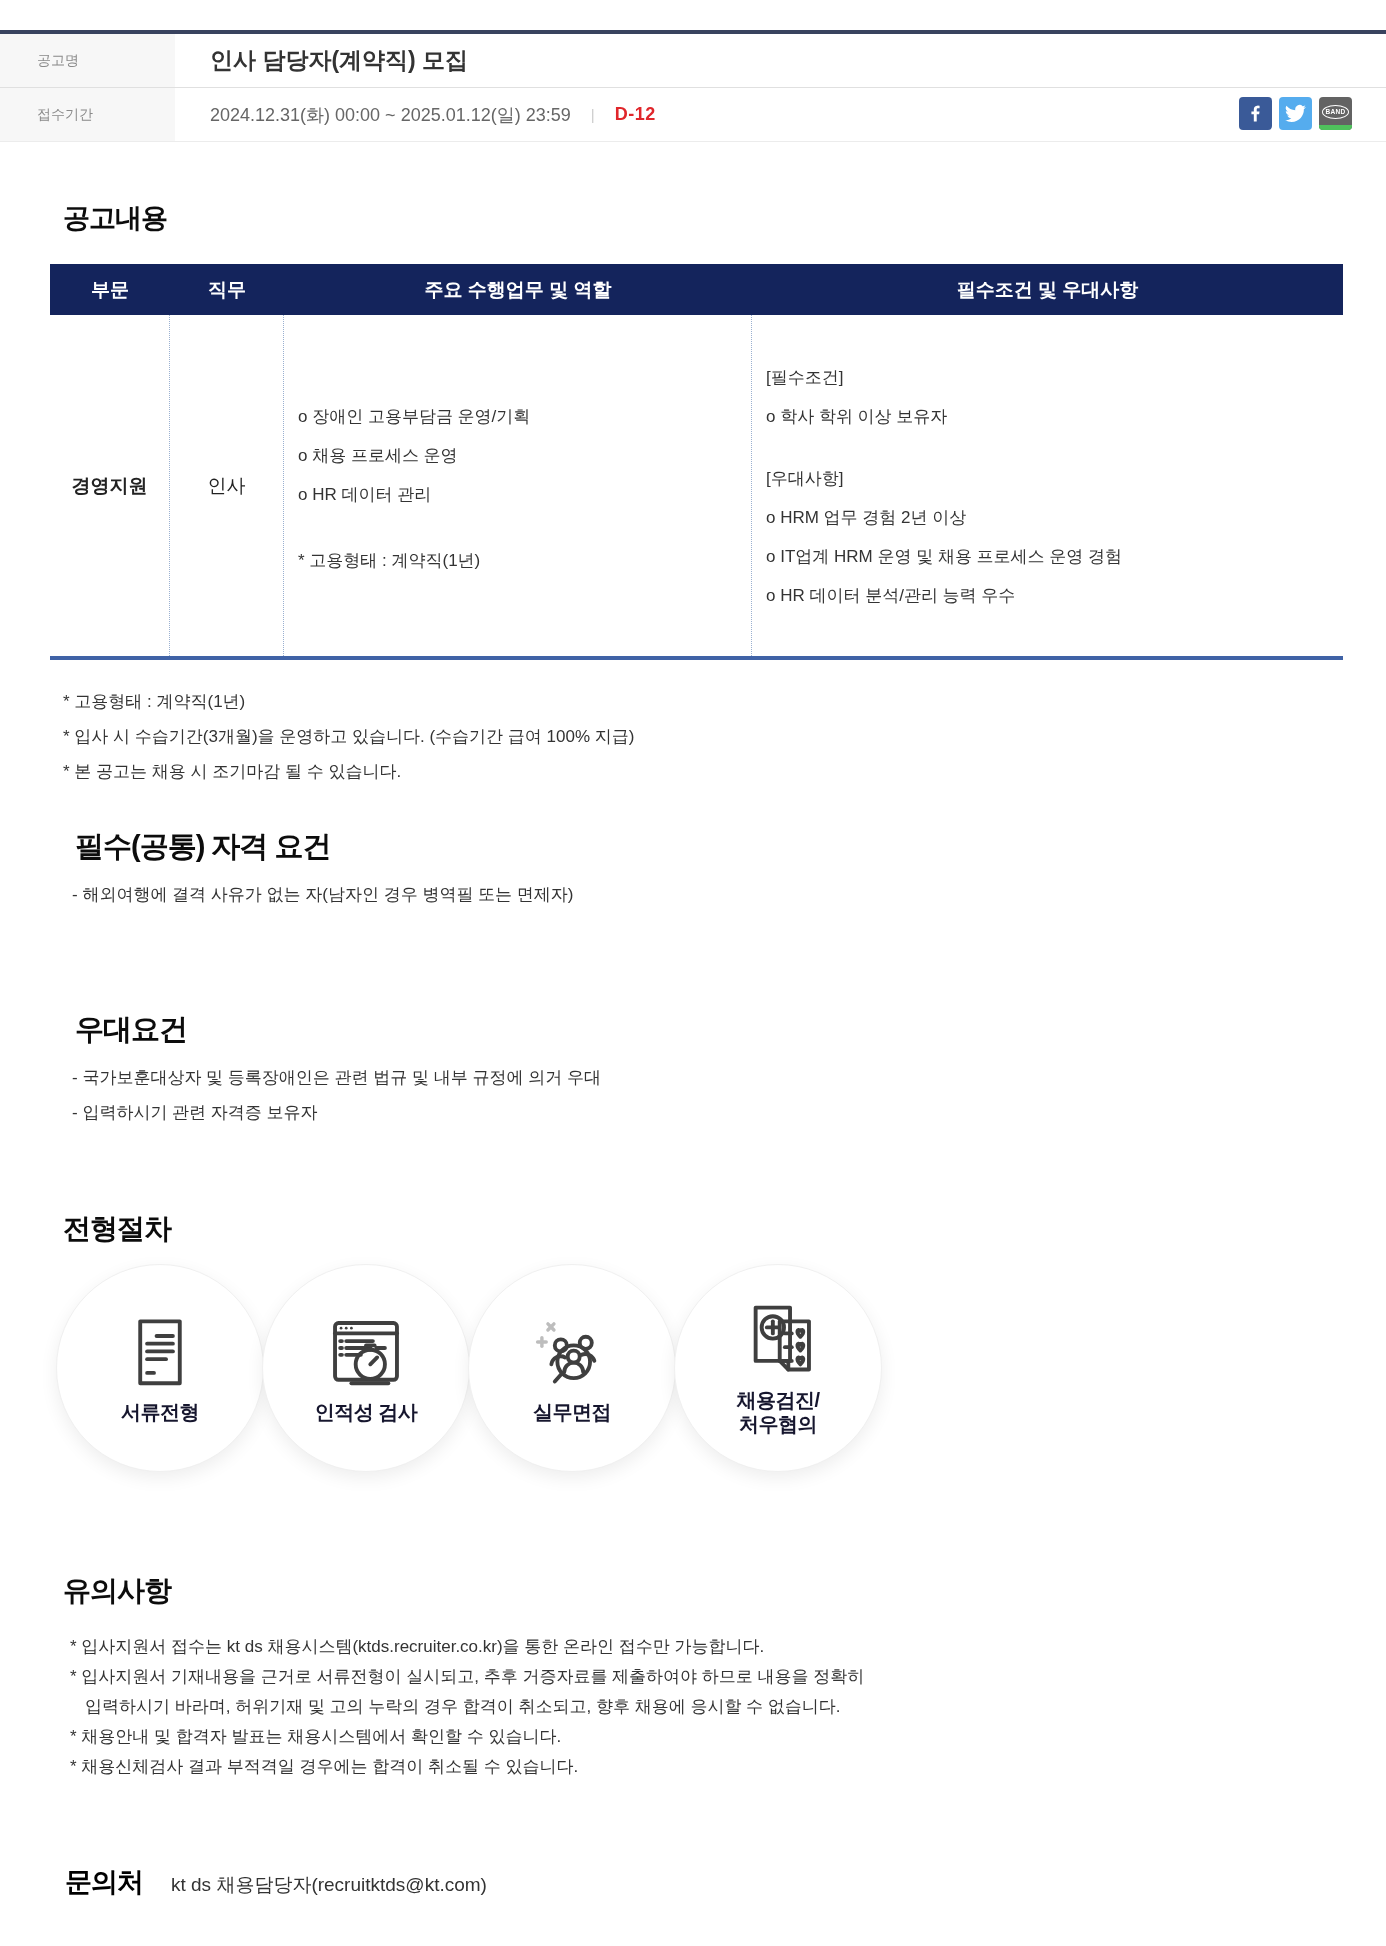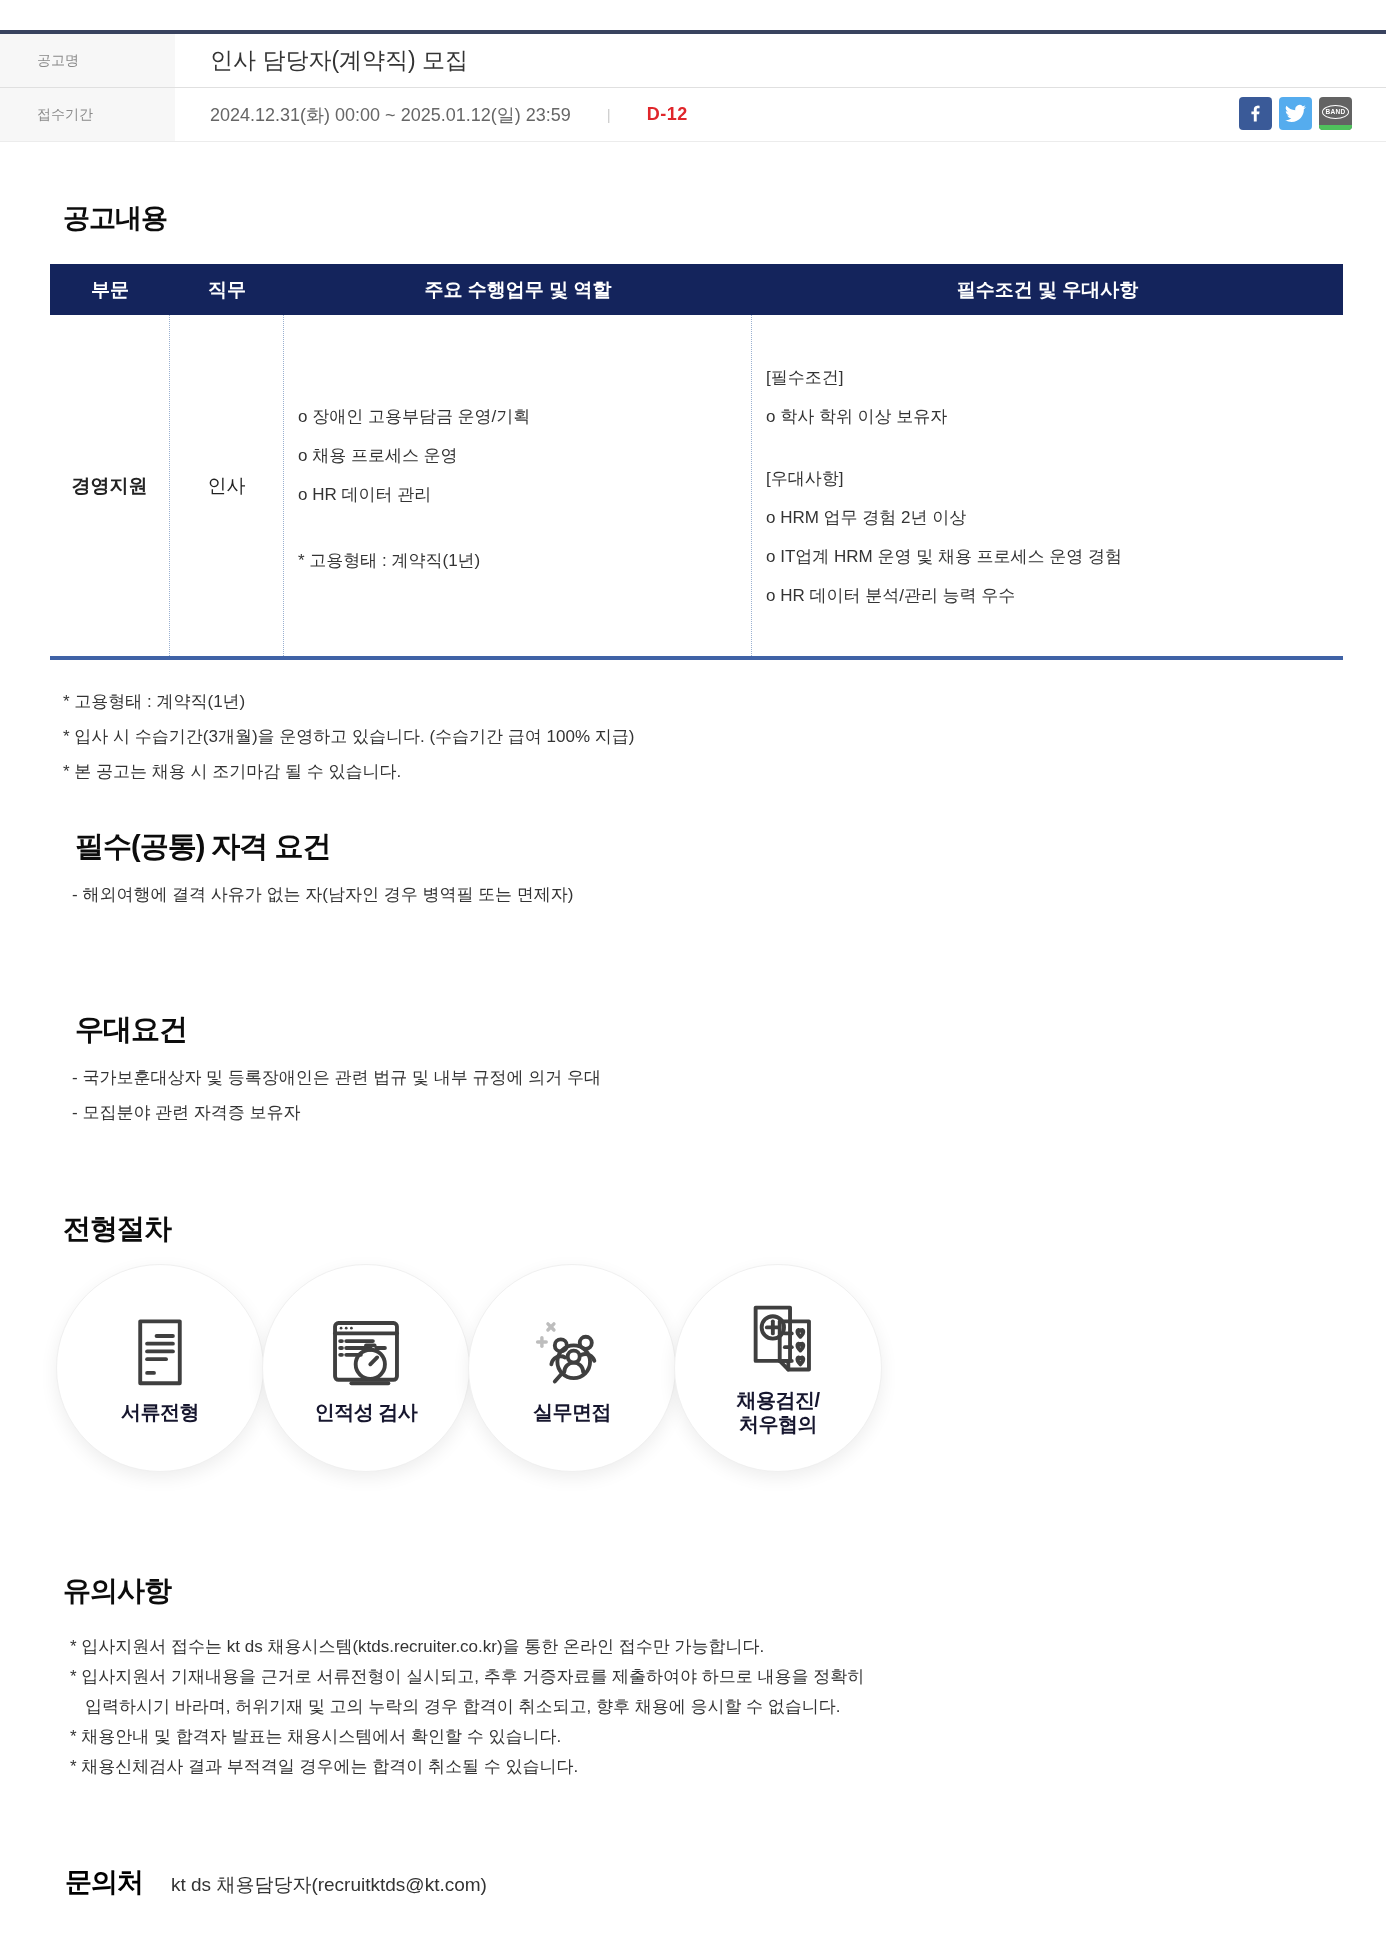--- a/index.html
+++ b/index.html
@@ -4,22 +4,22 @@
 <style>
   html,body{margin:0;padding:0;background:#fff;}
   .page{width:1386px;height:1946px;background:#fff;position:relative;overflow:hidden;
         font-family:"Liberation Sans","DejaVu Sans",sans-serif;color:#333;}
   
   .top-rule{margin-top:30px;height:4px;background:#39435f;}
   .hdr-row{display:flex;align-items:stretch;height:53px;position:relative;}
   .hdr-label{width:175px;background:#f7f7f7;color:#8a8a8a;font-size:14px;
              display:flex;align-items:center;padding-left:37px;box-sizing:border-box;flex:none;}
   .hdr-value{display:flex;align-items:center;padding-left:35px;}
-  .hdr-title{font-size:23px;color:#333;}
-  .hdr-period{font-size:18px;color:#666;gap:32px;}
+  .hdr-title{font-size:23px;color:#333;font-weight:bold;}
+  .hdr-period{font-size:18px;color:#666;gap:16px;}
   .pipe{color:#ccc;font-size:15px;margin:0 4px;}
   .dday{font-weight:bold;font-size:18px;letter-spacing:.5px;}
   .hdr-divider{height:1px;background:#e0e0e0;}
   .hdr-divider.light{background:#ececec;}
   .social{position:absolute;right:34px;top:9px;display:flex;gap:7px;}
   .soc{width:33px;height:33px;border-radius:4px;display:flex;align-items:center;justify-content:center;
        position:relative;overflow:hidden;cursor:pointer;}
   .soc svg{width:21px;height:21px;}
   .band-oval{border:1px solid #fff;border-radius:50%;width:25px;height:12px;display:flex;
              align-items:center;justify-content:center;color:#fff;font-size:6.5px;font-weight:bold;
@@ -146,21 +146,21 @@
     <div>* 입사 시 수습기간(3개월)을 운영하고 있습니다. (수습기간 급여 100% 지급)</div>
     <div>* 본 공고는 채용 시 조기마감 될 수 있습니다.</div>
   </div>
 
   <h2 class="sec-h h-required">필수(공통) 자격 요건</h2>
   <div class="req-item">- 해외여행에 결격 사유가 없는 자(남자인 경우 병역필 또는 면제자)</div>
 
   <h2 class="sec-h h-preferred">우대요건</h2>
   <div class="pref-items">
     <div>- 국가보훈대상자 및 등록장애인은 관련 법규 및 내부 규정에 의거 우대</div>
-    <div>- 모집분야 관련 자격증 보유자</div>
+    <div>- 입력하시기 관련 자격증 보유자</div>
   </div>
 
   <h2 class="sec-h h-process">전형절차</h2>
   <div class="steps">
 
     <div class="step">
       <svg viewBox="0 0 100 100">
         <rect class="ic" x="27" y="12" width="46" height="72"></rect>
         <line class="ic" x1="46" y1="29" x2="65" y2="29"></line>
         <line class="ic" x1="35" y1="38" x2="65" y2="38"></line>

